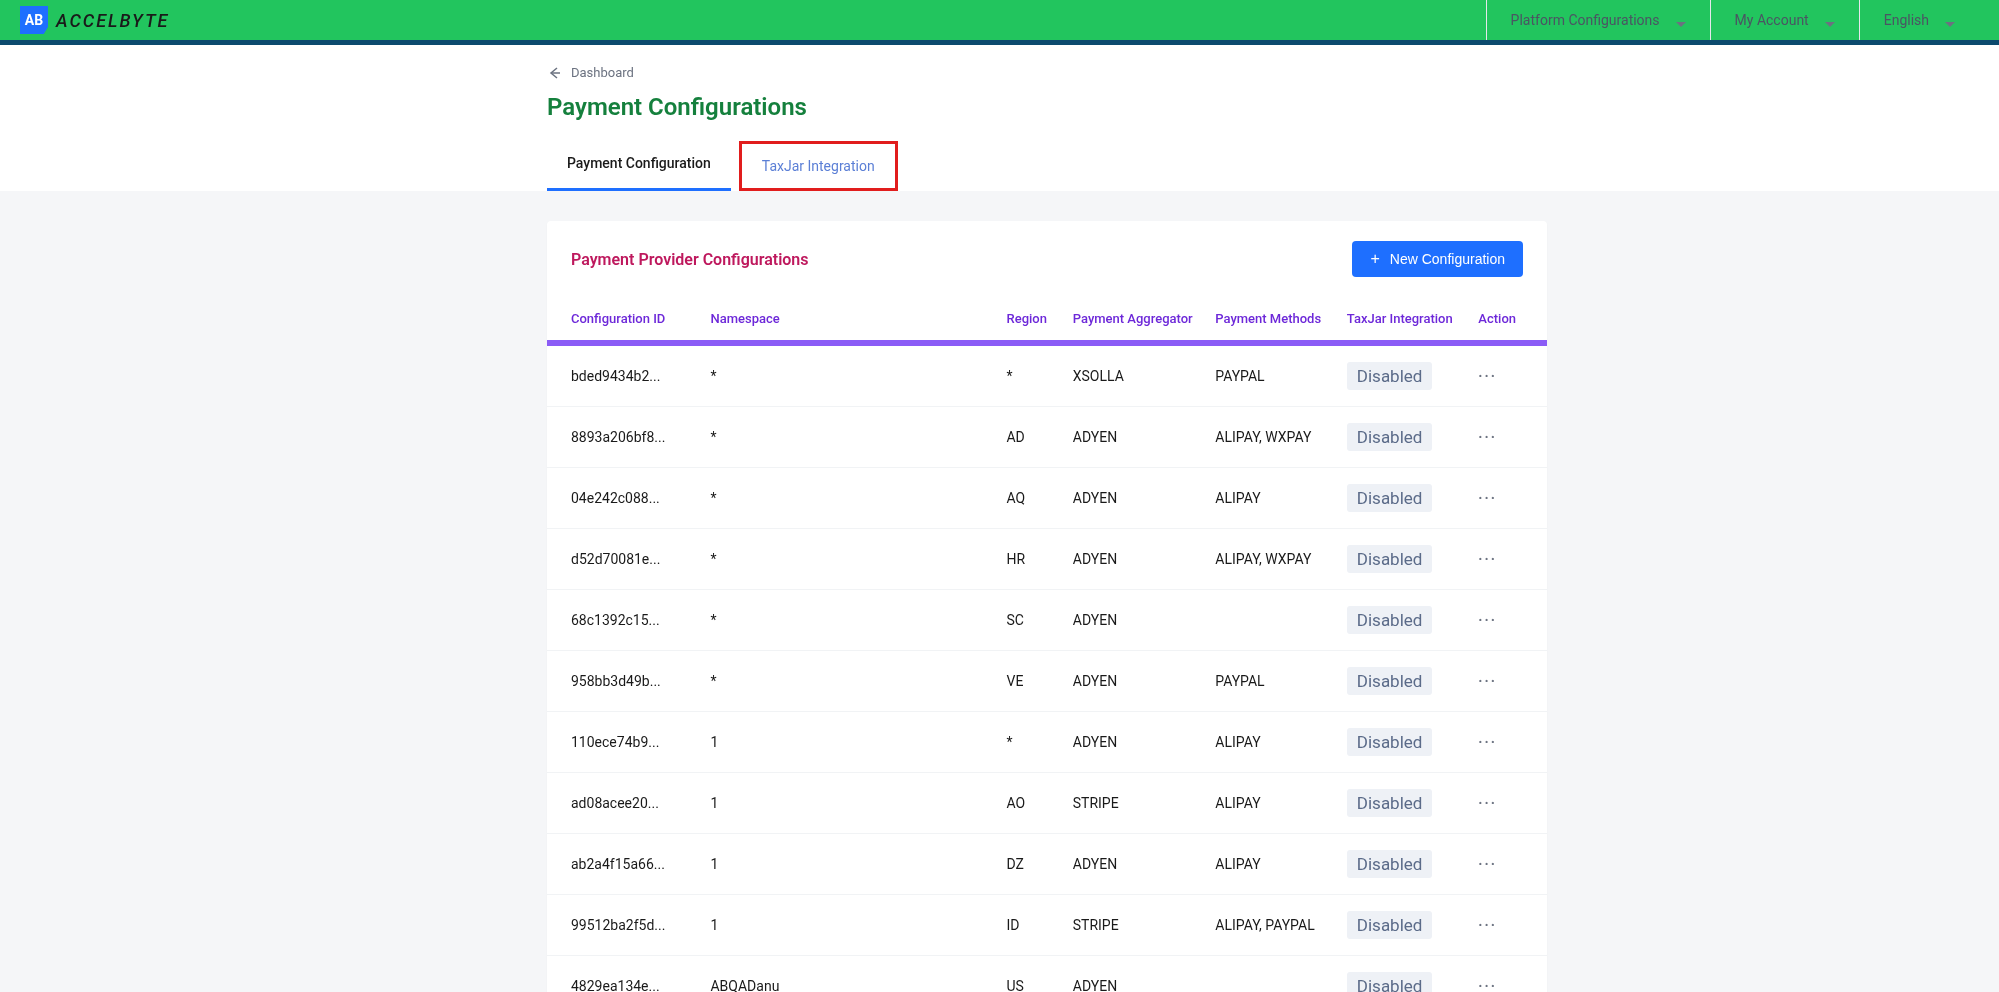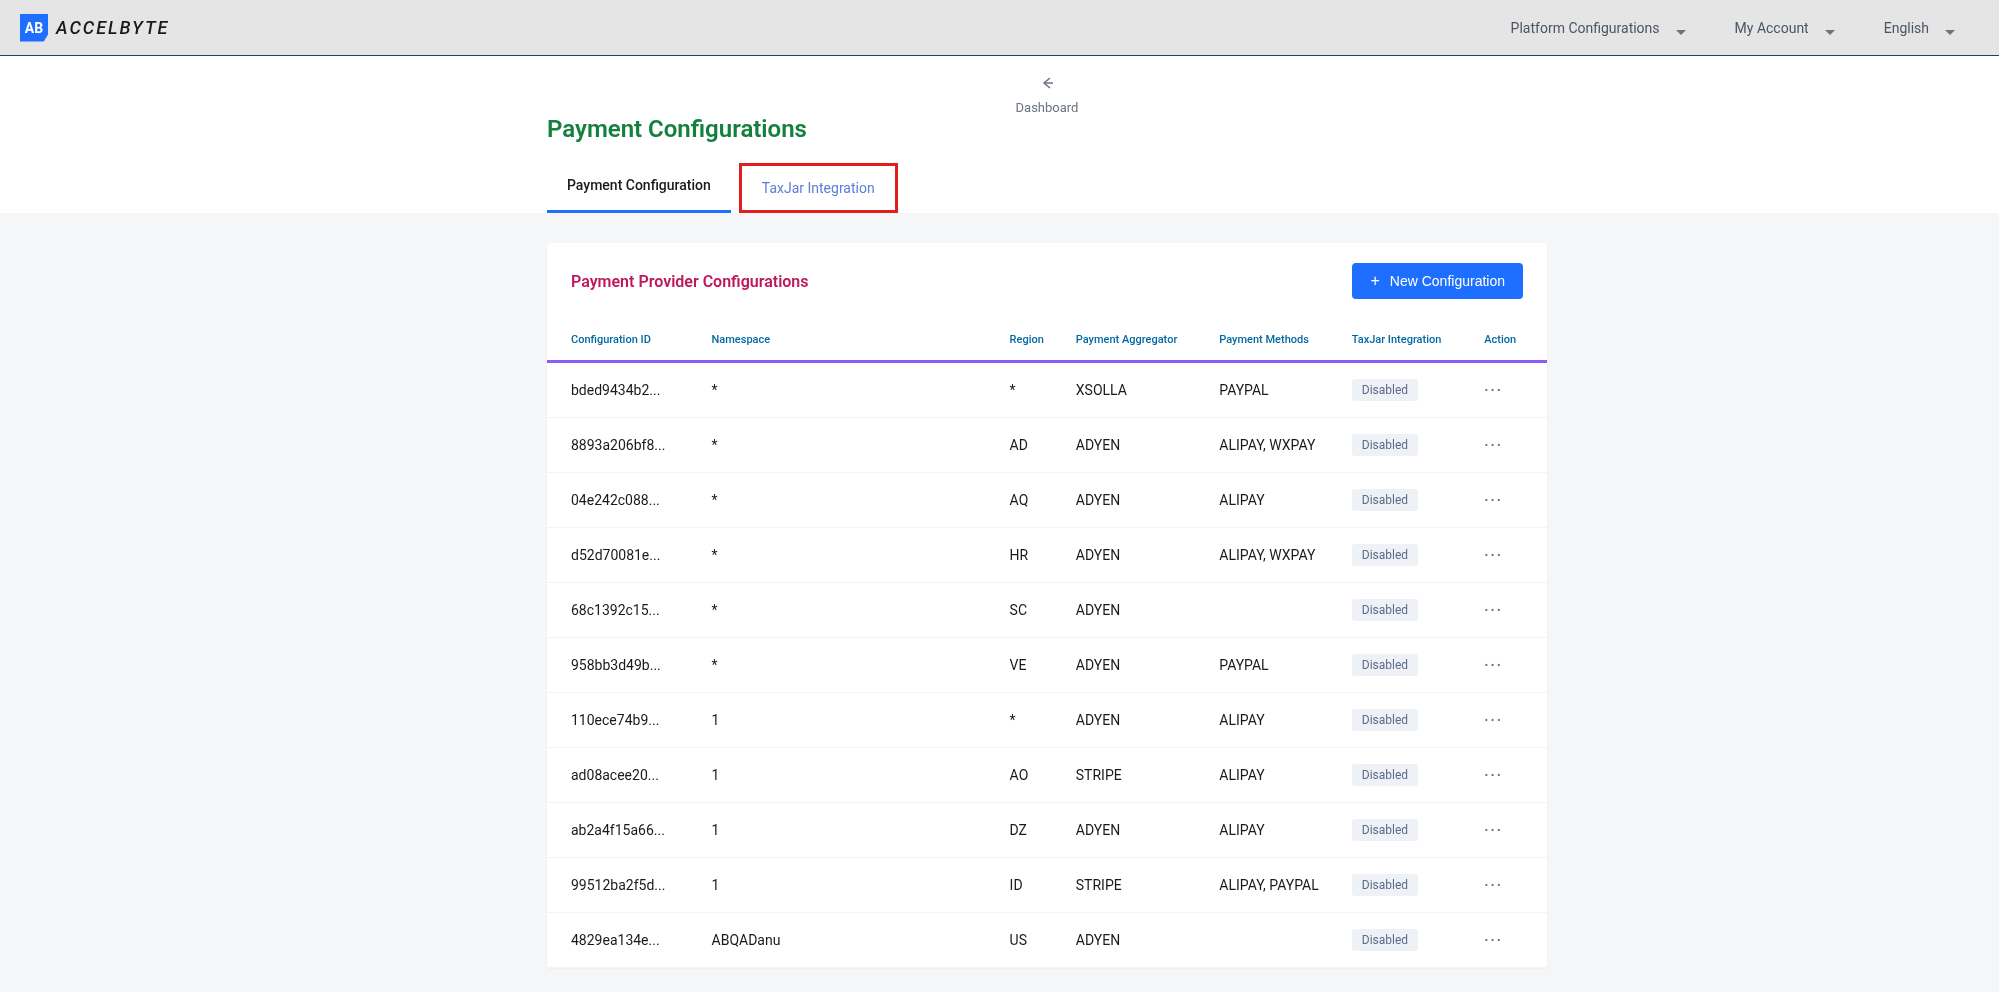--- a/index.html
+++ b/index.html
@@ -7,26 +7,26 @@
       padding: 0;
       box-sizing: border-box;
     }
     body {
       font-family: -apple-system, BlinkMacSystemFont, "Segoe UI", Roboto, "Helvetica Neue", Arial, sans-serif;
       background: #f5f6f8;
       color: #1a1a1a;
       font-size: 14px;
     }
     .header {
-      background: #e5e5e5;
-      border-bottom: 1px solid #0c4a6e;
+      background: #22c55e;
+      border-bottom: 5px solid #0c4a6e;
       display: flex;
       align-items: center;
       justify-content: space-between;
-      height: 56px;
+      height: 45px;
       padding: 0 20px;
     }
     .logo {
       display: flex;
       align-items: center;
       gap: 8px;
     }
     .logo-icon {
       width: 28px;
       height: 28px;
@@ -76,22 +76,21 @@
     .content-wrap {
       max-width: 1000px;
       margin-left: 547px;
     }
     .breadcrumb {
       display: flex;
       align-items: center;
       gap: 10px;
       color: #6b7280;
       font-size: 13px;
-      margin-bottom: 0;
-      flex-direction: column;
+      margin-bottom: 13px;
     }
     .arrow-left {
       width: 14px;
       height: 14px;
       display: inline-flex;
     }
     .page-title {
       font-size: 24px;
       font-weight: 600;
       color: #15803d;
@@ -153,24 +152,24 @@
       font-size: 16px;
       line-height: 1;
     }
     table {
       width: 100%;
       border-collapse: collapse;
     }
     thead th {
       text-align: left;
       padding: 14px 10px;
-      font-size: 11px;
+      font-size: 13px;
       font-weight: 500;
-      color: #0369a1;
-      border-bottom: 3px solid #8b5cf6;
+      color: #6d28d9;
+      border-bottom: 6px solid #8b5cf6;
     }
     thead th:first-child {
       padding-left: 24px;
     }
     thead th:last-child {
       padding-right: 24px;
     }
     tbody td {
       padding: 16px 10px;
       font-size: 14px;
@@ -188,21 +187,21 @@
     .col-ns { width: 270px; }
     .col-region { width: 60px; }
     .col-agg { width: 130px; }
     .col-methods { width: 120px; }
     .col-tax { width: 120px; }
     .col-action { width: 60px; text-align: left;}
     .badge {
       display: inline-block;
       background: #eef1f6;
       color: #5b6b89;
-      font-size: 12px;
+      font-size: 17px;
       padding: 4px 10px;
       border-radius: 3px;
     }
     .more-icon {
       color: #6b7280;
       cursor: pointer;
       letter-spacing: 2px;
       font-weight: bold;
     }
   </style>

